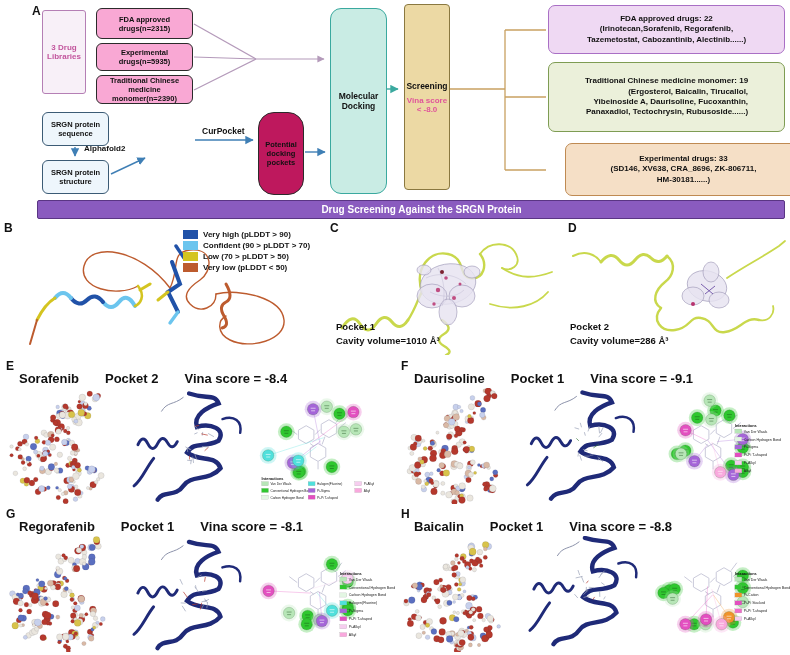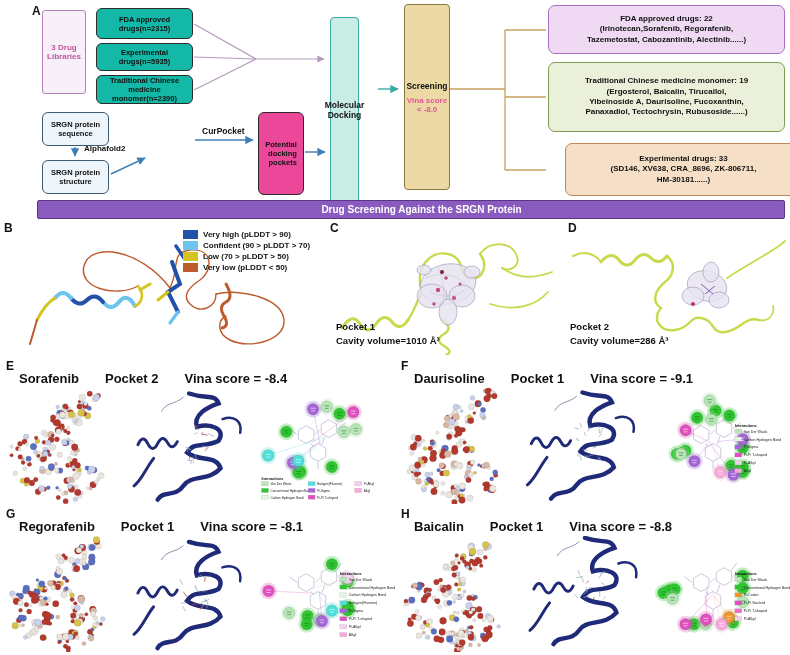--- a/index.html
+++ b/index.html
@@ -4,32 +4,32 @@
 <style>
   html,body{margin:0;padding:0;background:#fff;}
   #fig{position:relative;width:790px;height:655px;background:#ffffff;
        font-family:"Liberation Sans",sans-serif;overflow:hidden;}
   .plabel{position:absolute;font-weight:bold;font-size:12px;color:#111;}
   .bx{position:absolute;display:flex;flex-direction:column;align-items:center;justify-content:center;
       text-align:center;white-space:pre-line;box-sizing:border-box;font-weight:bold;color:#111;}
   .overlay{position:absolute;left:0;top:0;}
   
   .box-lib{left:42px;top:10px;width:44px;height:84px;background:#f8f0f8;border:1.5px solid #b57fb5;border-radius:3px;font-size:8px;color:#c2559d;}
-  .box-item{left:96px;width:97px;background:#14b8a6;border:1.5px solid #2b2b2b;border-radius:6px;font-size:7.5px;line-height:1.2;}
-  .box-dock{left:330px;top:17px;width:29px;height:186px;background:#c9ece4;border:1.5px solid #3aa99f;border-radius:4px;font-size:8.5px;}
+  .box-item{left:96px;width:97px;background:#f9a8d4;border:1.5px solid #2b2b2b;border-radius:6px;font-size:7.5px;line-height:1.2;}
+  .box-dock{left:330px;top:8px;width:57px;height:186px;background:#c9ece4;border:1.5px solid #3aa99f;border-radius:11px;font-size:8.5px;}
   .box-screen{left:404px;top:4px;width:46px;height:186px;background:#ecd9a4;border:1.5px solid #8a7840;border-radius:4px;font-size:8.5px;gap:5px;}
   .vina{color:#e0559a;font-size:8px;}
   .res{left:548px;width:237px;border-radius:7px;font-size:8px;line-height:1.3;}
   .res-fda{top:5px;height:49px;background:#efd9f3;border:1.5px solid #a96fc5;}
-  .res-tcm{top:62px;height:70px;background:#ebf0da;border:1.5px solid #7e9c53;}
+  .res-tcm{top:62px;height:70px;background:#ebf0da;border:1.5px solid #7e9c53;text-align:right;}
   .res-exp{top:143px;height:53px;background:#f5dfc6;border:1.5px solid #bf8a52;margin-left:17px;}
   .box-seq{left:42px;top:112px;width:67px;height:34px;background:#eef6fc;border:1.5px solid #3b5b75;border-radius:6px;font-size:7.5px;}
   .box-struct{left:42px;top:160px;width:67px;height:34px;background:#eef6fc;border:1.5px solid #3b5b75;border-radius:6px;font-size:7.5px;}
   .box-srgn{left:150px;top:112px;width:44px;height:83px;background:#dff0fa;border:1.5px solid #3f7fb5;border-radius:3px;font-size:8.5px;color:#3b86c4;}
-  .box-pockets{left:258px;top:112px;width:46px;height:83px;background:#ec4899;border:1.5px solid #2b2b2b;border-radius:6px;font-size:7.5px;text-align:right;}
+  .box-pockets{left:258px;top:112px;width:46px;height:83px;background:#be185d;border:1.5px solid #2b2b2b;border-radius:16px;font-size:7.5px;}
   .flow-lbl{position:absolute;font-weight:bold;font-size:8px;color:#111;}
   .banner{position:absolute;left:37px;top:200px;width:748px;height:19px;background:#8a5bbf;border:1.5px solid #5a3584;
           border-radius:2px;color:#fff;font-weight:bold;font-size:10px;display:flex;align-items:center;justify-content:center;box-sizing:border-box;padding-left:21px;}
   
   #b-legend{position:absolute;left:183px;top:229px;z-index:3;}
   .bleg-row{display:flex;align-items:center;height:11px;}
   .bleg-sw{display:inline-block;width:15px;height:9px;margin-right:5px;}
   .bleg-tx{font-weight:bold;font-size:8px;color:#111;white-space:nowrap;}
   .cap{position:absolute;font-weight:bold;font-size:9.5px;color:#111;line-height:1.45;white-space:pre-line;z-index:3;}
   

